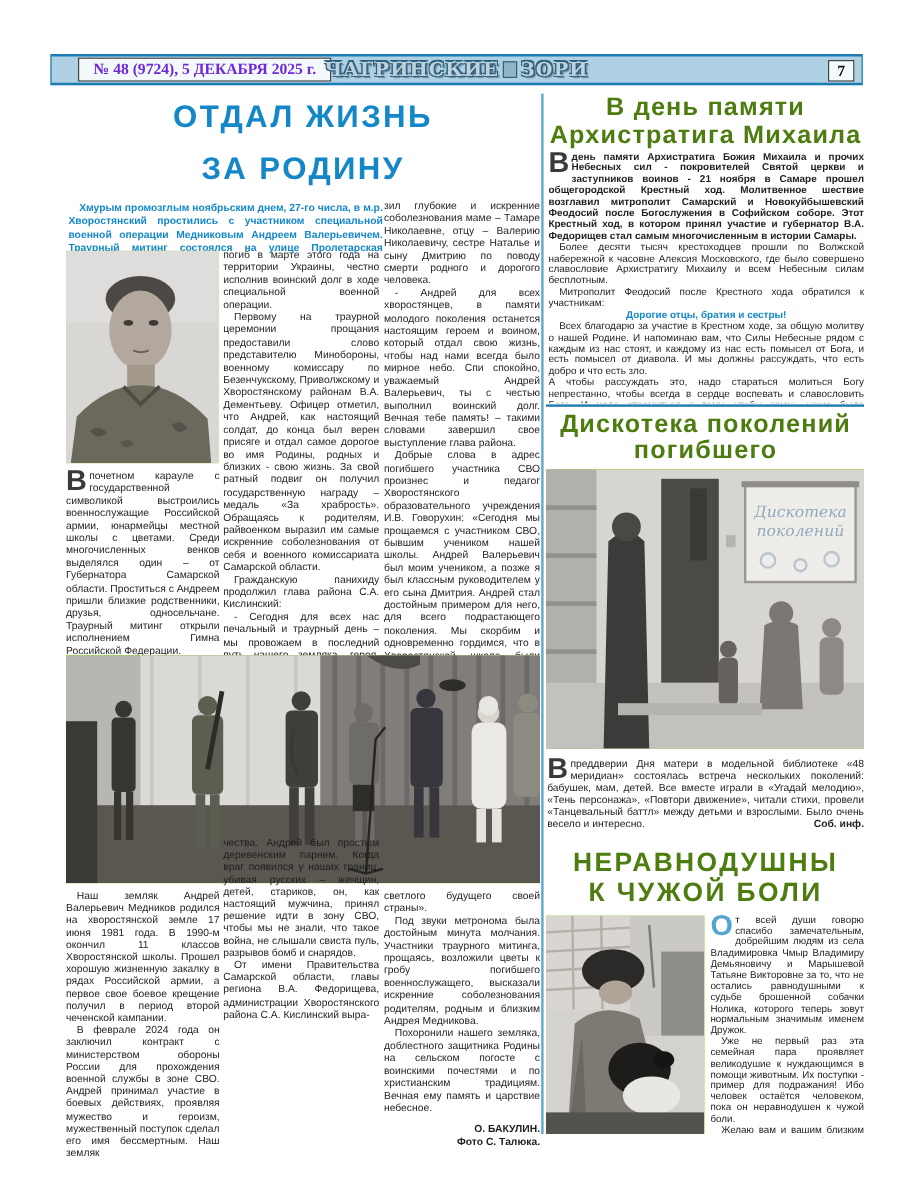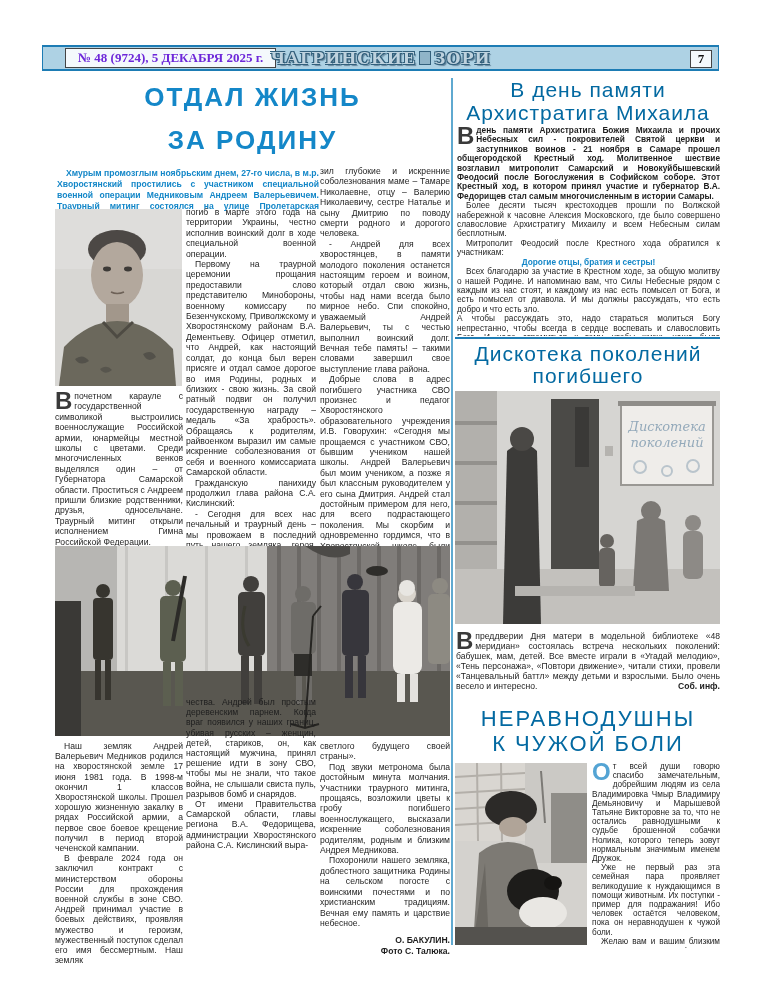--- a/index.html
+++ b/index.html
@@ -49,21 +49,21 @@
   
   .ph { position:absolute; overflow:hidden; background:#84cc16; }
   .ph svg { display:block; }
   .photo-portrait { left:55px; top:209px; width:127px; height:177px; }
   .photo-funeral  { left:55px; top:546px; width:395px; height:190px; }
   .photo-disco    { left:455px; top:391px; width:265px; height:233px; }
   .photo-dog      { left:455px; top:763px; width:132px; height:182px; }
 
   
   .vsep { position:absolute; left:451px; top:78px; width:2px; height:867px; background:#5fa9d0; }
-  .sec-head { position:absolute; text-align:center; color:#0369a1; font-weight:normal; }
+  .sec-head { position:absolute; text-align:center; color:#4d7c0f; font-weight:bold; }
   .h-michael { left:456px; top:78px; width:264px; font-size:21px; line-height:23px; letter-spacing:1px; }
   .b-michael { left:457px; top:126px; width:263px; font-size:8.3px; line-height:9.4px; height:210px; }
   .b-michael .boldp { font-weight:bold; }
   .subhead { text-align:center; color:#1487c8; font-weight:bold; text-indent:0 !important; }
   .hsep { position:absolute; left:455px; top:337px; width:265px; height:2px; background:#1d7cb4; }
   .h-disco { left:456px; top:343px; width:264px; font-size:21px; line-height:22px; letter-spacing:1px; }
   .b-disco { left:456px; top:631px; width:264px; font-size:8.6px; line-height:10px; height:70px; }
   .sig-inline { font-weight:bold; float:right; }
   .h-kind { left:456px; top:706px; width:264px; font-size:22px; line-height:25px; letter-spacing:2px; }
   .b-kind { left:592px; top:762px; width:128px; font-size:8.2px; line-height:9.2px; height:186px; }
@@ -192,21 +192,21 @@
           <rect x="373" y="48" width="22" height="70" rx="5"></rect>
       </g>
       <line x1="258" y1="70" x2="250" y2="182" stroke="#262522" stroke-width="2"></line>
       <path d="M236,178 L250,182 L264,178" stroke="#262522" stroke-width="2" fill="none"></path>
       <line x1="258" y1="70" x2="266" y2="60" stroke="#262522" stroke-width="2"></line>
       <path d="M190,60 q-6,25 4,40" stroke="#3a3a30" stroke-width="3" fill="none"></path>
     </svg>
   </div>
 
   <div class="bt col1b">
-    <p>Наш земляк Андрей Валерьевич Медников родился на хворостянской земле 17 июня 1981 года. В 1998-м окончил 1 классов Хворостянской школы. Прошел хорошую жизненную закалку в рядах Российской армии, а первое свое боевое крещение получил в период второй чеченской кампании.</p>
+    <p>Наш земляк Андрей Валерьевич Медников родился на хворостянской земле 17 июня 1981 года. В 1990-м окончил 11 классов Хворостянской школы. Прошел хорошую жизненную закалку в рядах Российской армии, а первое свое боевое крещение получил в период второй чеченской кампании.</p>
     <p>В феврале 2024 года он заключил контракт с министерством обороны России для прохождения военной службы в зоне СВО. Андрей принимал участие в боевых действиях, проявляя мужество и героизм, мужественный поступок сделал его имя бессмертным. Наш земляк</p>
   </div>
 
   <div class="bt col2b">
     <p class="nofirst">чества. Андрей был простым деревенским парнем. Когда враг появился у наших границ, убивая русских – женщин, детей, стариков, он, как настоящий мужчина, принял решение идти в зону СВО, чтобы мы не знали, что такое война, не слышали свиста пуль, разрывов бомб и снарядов.</p>
     <p>От имени Правительства Самарской области, главы региона В.А. Федорищева, администрации Хворостянского района С.А. Кислинский выра-</p>
   </div>
 
   <div class="bt col3b">
     <p class="nofirst">светлого будущего своей страны».</p>

